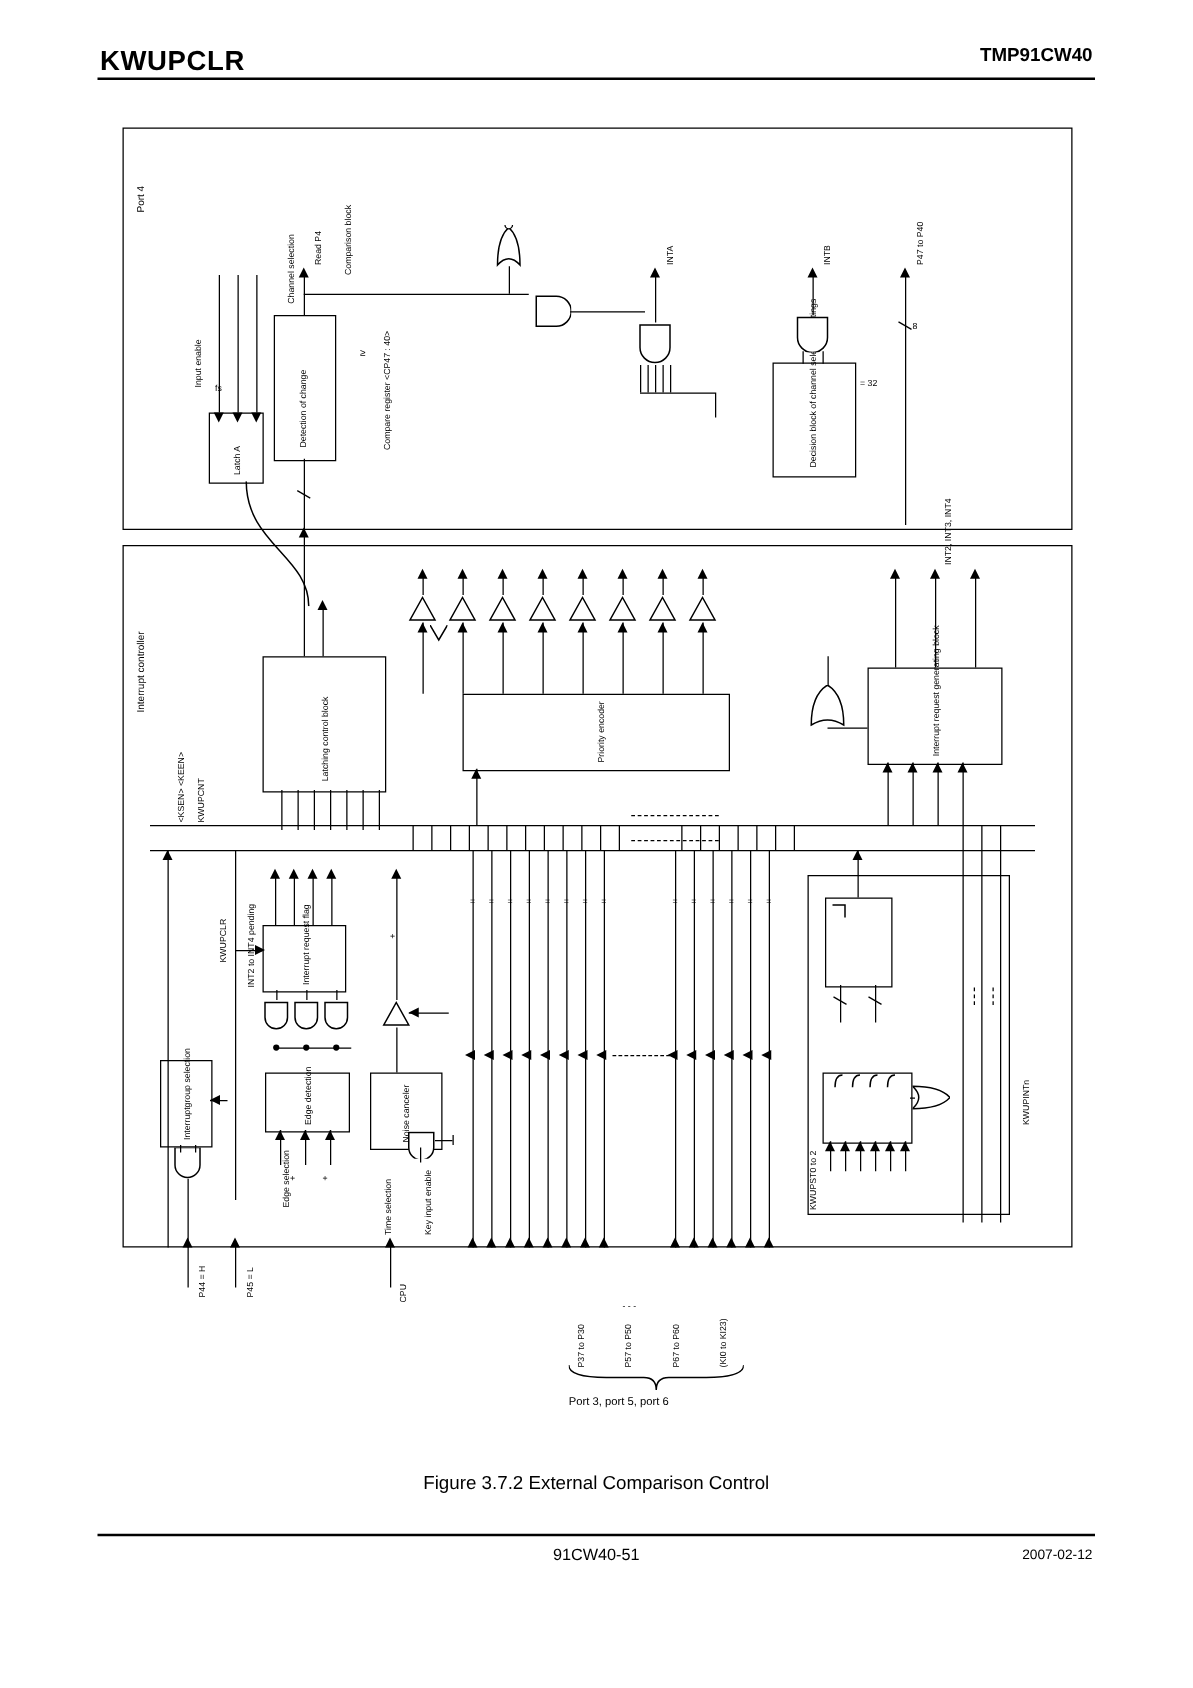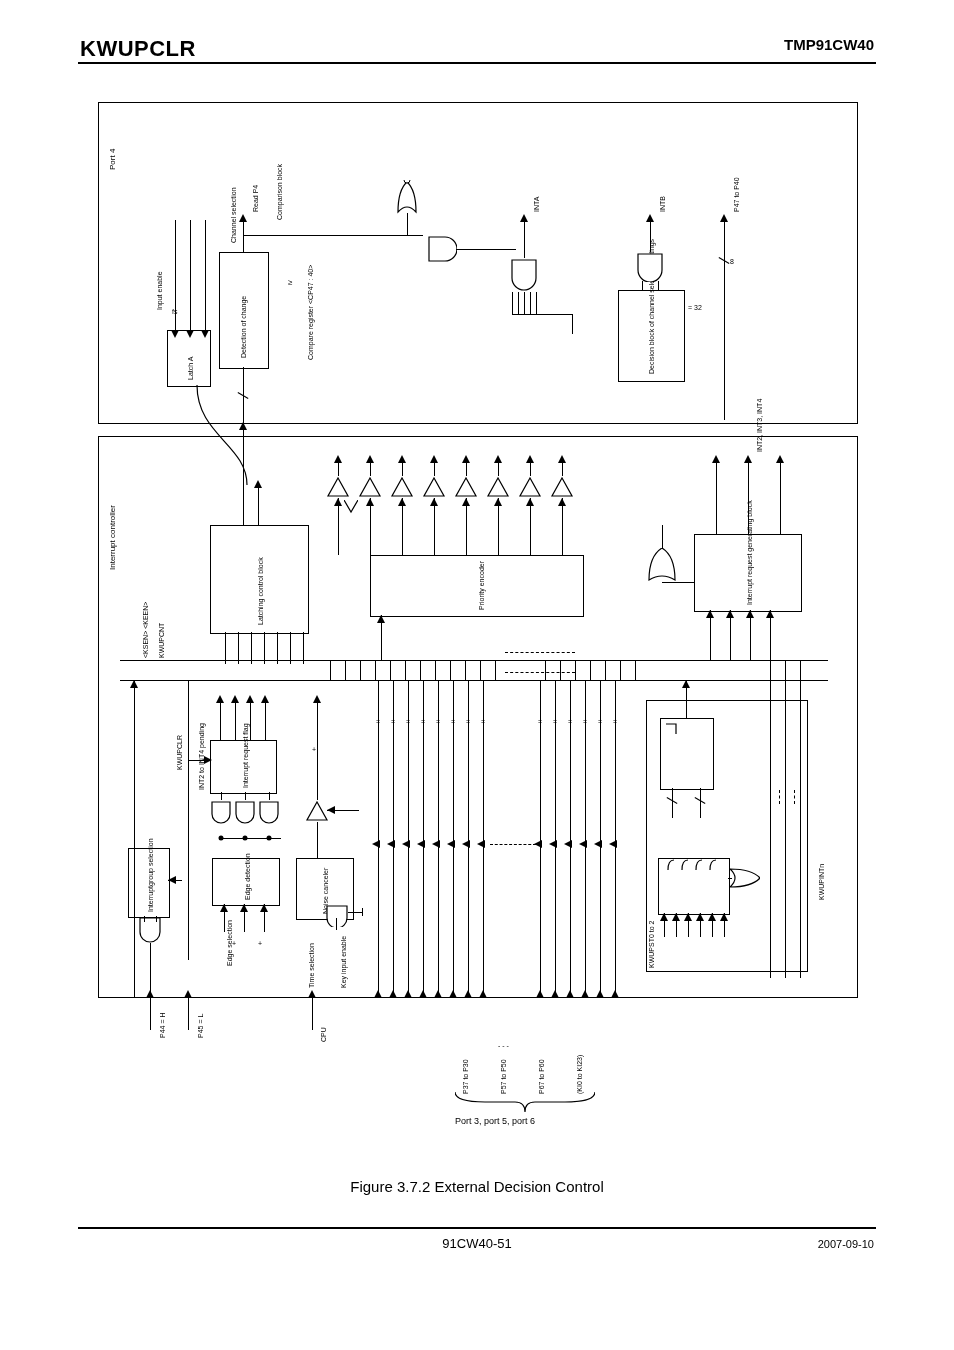--- a/index.html
+++ b/index.html
@@ -584,17 +584,17 @@
 <div class="vtext tinier" style="left:538px; top:1094px;">P67 to P60</div>
 <div class="vtext tinier" style="left:576px; top:1094px;">(KI0 to KI23)</div>
 <div class="abs note" style="left:455px; top:1116px;">Port 3, port 5, port 6</div>
 
 <div class="abs brace" style="left:455px; top:1092px;">
   <svg width="140" height="24">
       <path d="M0 0 Q0 10 30 10 L60 10 Q70 10 70 20 Q70 10 80 10 L110 10 Q140 10 140 0" stroke="#000" stroke-width="1.2" fill="none"></path>
     </svg>
 </div>
 
-<div class="abs figlabel" style="left:0; top:1178px;">Figure 3.7.2  External Decision Control</div>
+<div class="abs figlabel" style="left:0; top:1178px;">Figure 3.7.2  External Comparison Control</div>
 
 <div class="hr-bot" style="top:1227px;"></div>
 <div class="abs page-num" style="left:0; right:0; top:1236px; text-align:center;">91CW40-51</div>
-<div class="abs footer-right" style="right:80px; top:1238px;">2007-09-10</div>
+<div class="abs footer-right" style="right:80px; top:1238px;">2007-02-12</div>
 
 </body></html>

